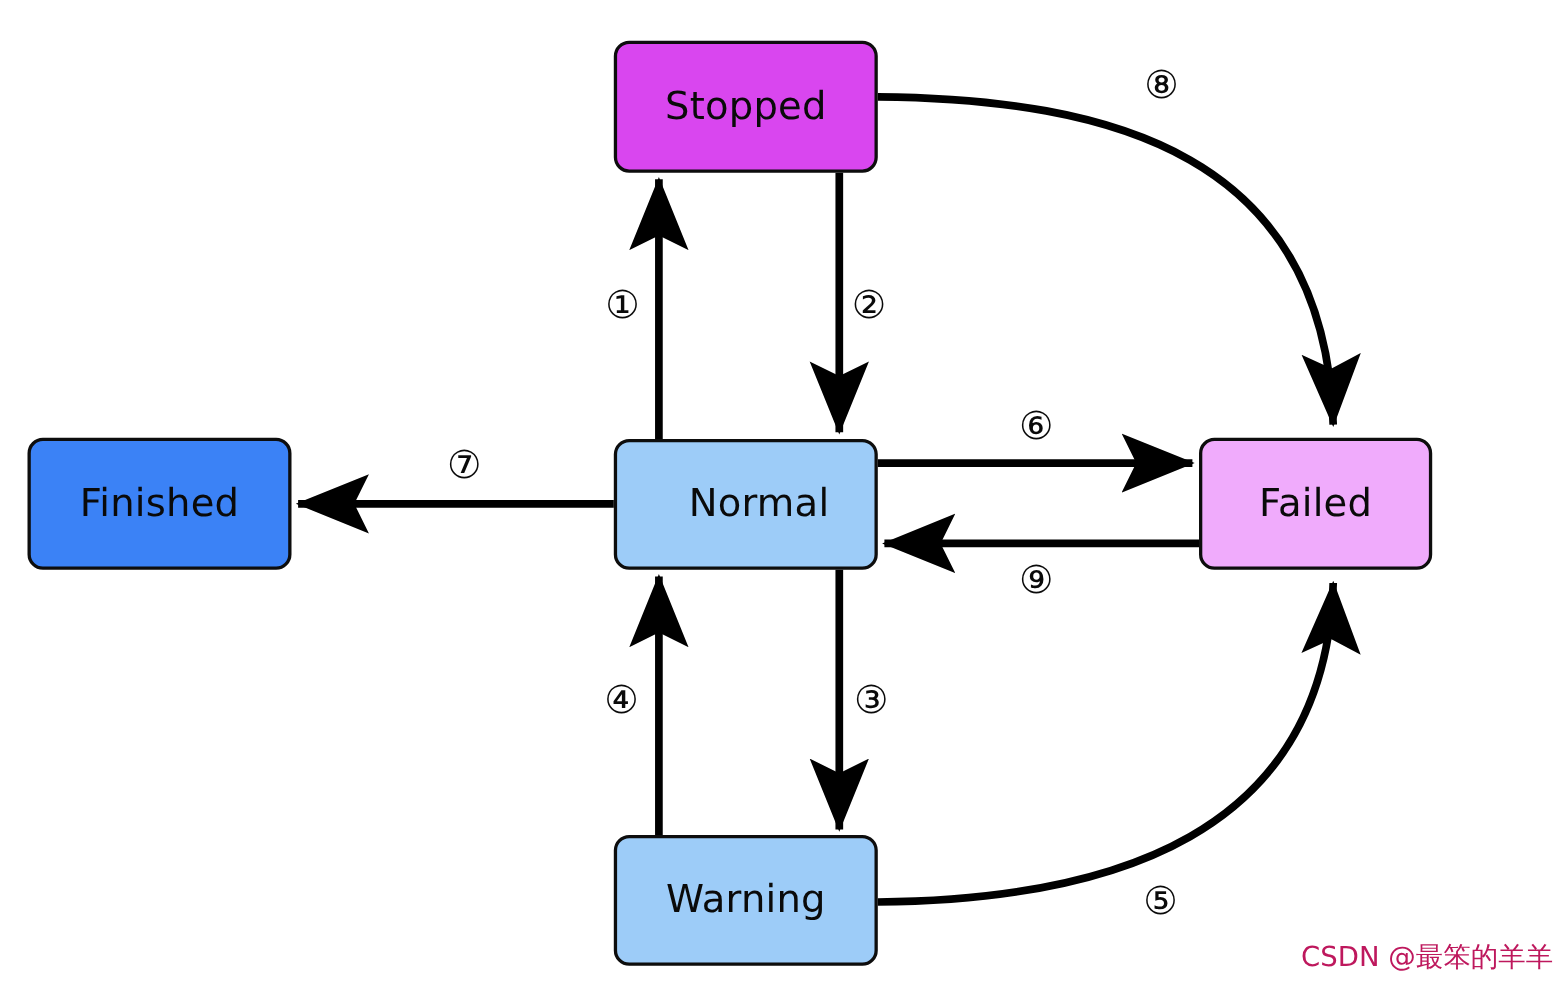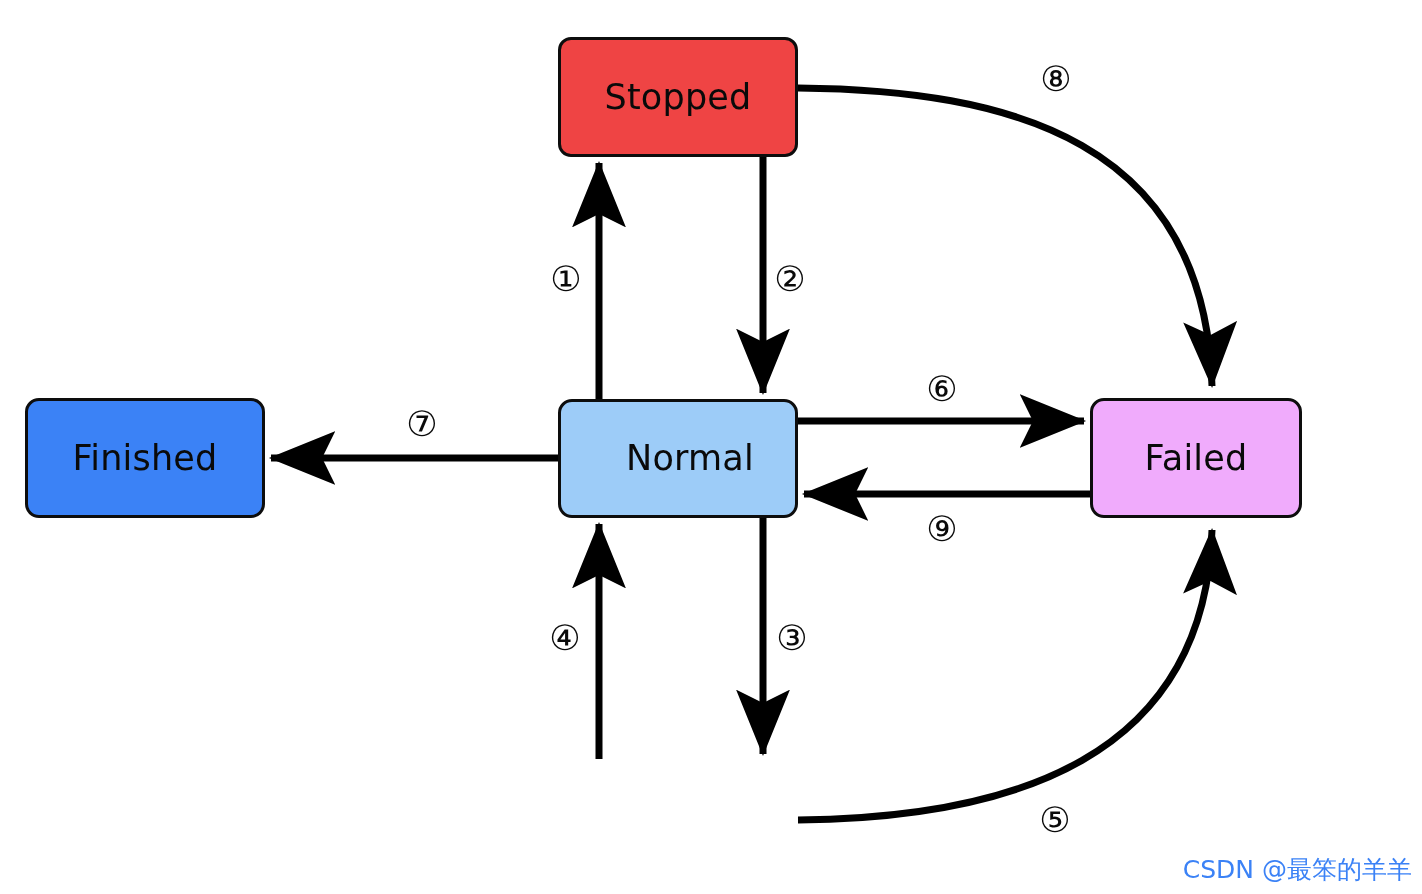--- a/index.html
+++ b/index.html
@@ -56,21 +56,21 @@
     color: #0a0a0a;
     white-space: nowrap;
     transform: translate(-50%, -50%);
     font-family: "DejaVu Sans", "Liberation Sans", sans-serif;
   }
   #watermark {
     position: absolute;
     right: 10px;
     bottom: 8px;
     font-size: 25px;
-    color: #3b82f6;
+    color: #be185d;
     white-space: nowrap;
     z-index: 5;
     font-family: "DejaVu Sans", "Liberation Sans", sans-serif;
   }
 </style>
 </head>
 <body>
 
 <div id="diagram-root">
 
@@ -111,36 +111,39 @@
 
     <g>
       <path d="M798,88 C1010,90 1205,140 1212,386" fill="none" stroke="#000000" stroke-width="7" marker-end="url(#arrowhead)"></path>
     </g>
 
     <g>
       <line x1="1090" y1="494" x2="804" y2="494" stroke="#000000" stroke-width="7" marker-end="url(#arrowhead)"></line>
     </g>
   </svg>
 
-  <div class="node-box" id="node-stopped" style="left: 558px; top: 37px; width: 240px; height: 120px; background: #ef4444; border-color: rgb(13, 13, 13); border-radius: 13px;">
+  <div class="node-box" id="node-stopped" style="left: 558px; top: 37px; width: 240px; height: 120px; background: #d946ef; border-color: rgb(13, 13, 13);">
     <span class="node-label">Stopped</span>
   </div>
 
   <div class="node-box" id="node-finished" style="left: 25px; top: 398px; width: 240px; height: 120px; background: #3b82f6; border-color: rgb(13, 13, 13);">
     <span class="node-label">Finished</span>
   </div>
 
   <div class="node-box" id="node-normal" style="left: 558px; top: 399px; width: 240px; height: 119px; background: rgb(157, 204, 248); border-color: rgb(13, 13, 13); padding-left: 24px;">
     <span class="node-label">Normal</span>
   </div>
 
   <div class="node-box" id="node-failed" style="left: 1090px; top: 398px; width: 212px; height: 120px; background: #f0abfc; border-color: rgb(13, 13, 13);">
     <span class="node-label">Failed</span>
   </div>
 
+  <div class="node-box" id="node-warning" style="left: 558px; top: 759px; width: 240px; height: 119px; background: rgb(157, 204, 248); border-color: rgb(13, 13, 13);">
+    <span class="node-label">Warning</span>
+  </div>
 
   <div class="edge-label" id="label-e1" style="left: 566px; top: 279px;">①</div>
   <div class="edge-label" id="label-e2" style="left: 790px; top: 279px;">②</div>
   <div class="edge-label" id="label-e3" style="left: 792px; top: 638px;">③</div>
   <div class="edge-label" id="label-e4" style="left: 565px; top: 638px;">④</div>
   <div class="edge-label" id="label-e5" style="left: 1055px; top: 820px;">⑤</div>
   <div class="edge-label" id="label-e6" style="left: 942px; top: 389px;">⑥</div>
   <div class="edge-label" id="label-e7" style="left: 422px; top: 424px;">⑦</div>
   <div class="edge-label" id="label-e8" style="left: 1056px; top: 79px;">⑧</div>
   <div class="edge-label" id="label-e9" style="left: 942px; top: 529px;">⑨</div>

